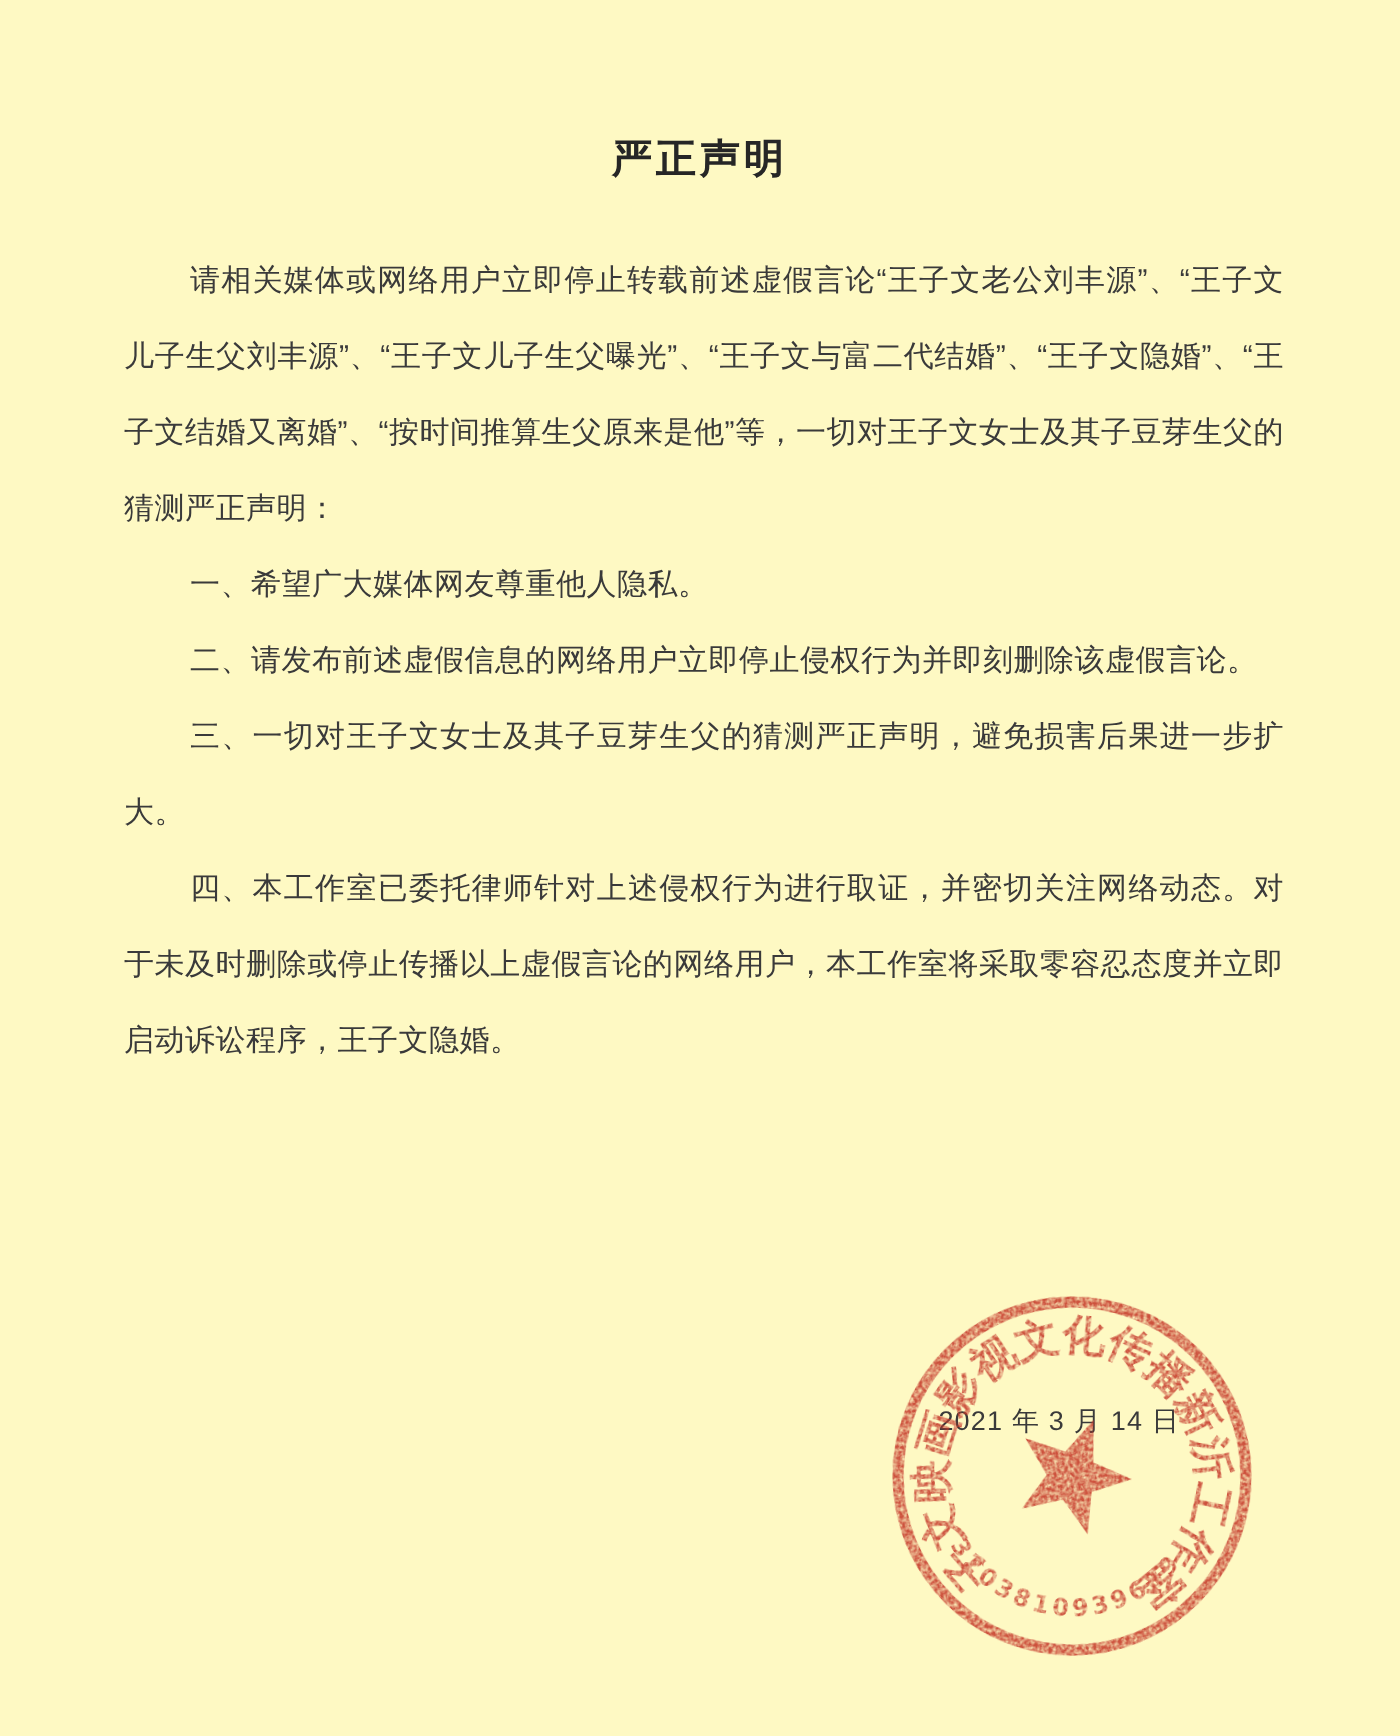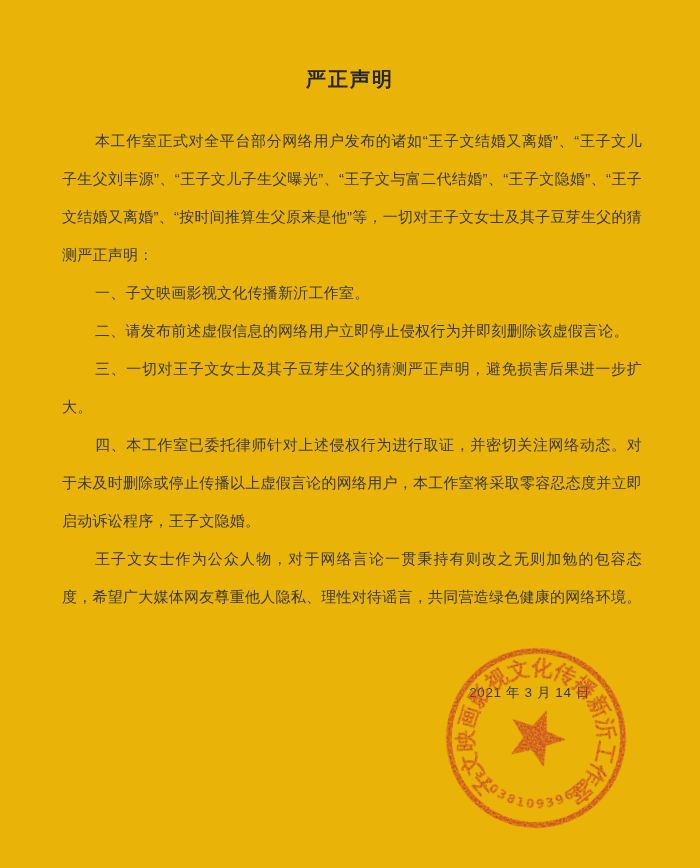--- a/index.html
+++ b/index.html
@@ -4,21 +4,21 @@
 <style>
   html,body{margin:0;padding:0;}
   body{
     width:700px;height:868px;
     background:#f6f6f6;
     font-family:"Liberation Sans","DejaVu Sans",sans-serif;
   }
   .page{
     position:relative;
     width:700px;height:868px;
-    background:#eab308;
+    background:#fef9c3;
     overflow:hidden;
     color:#3b3b3b;
   }
   .doc-title{
     position:absolute;
     top:66px;left:0;width:100%;
     text-align:center;
     font-size:20px;
     font-weight:bold;
     color:#262626;
@@ -41,21 +41,21 @@
   .sign-block{
     position:absolute;
     top:658px;
     right:110px;
     text-align:right;
     font-size:13.5px;
     letter-spacing:0.2px;
     color:#3a3a3a;
   }
   .sign-block .sig{line-height:18px;}
-  .sign-block .date{margin-top:26px;line-height:18px;letter-spacing:0.6px;}
+  .sign-block .date{margin-top:44px;line-height:18px;letter-spacing:0.6px;}
   .stamp{
     position:absolute;
     left:441px;
     top:643px;
     width:190px;
     height:190px;
     opacity:0.88;
     transform:rotate(2deg);
     pointer-events:none;
   }
@@ -73,26 +73,25 @@
   }
 </style>
 </head>
 <body>
 
 <div class="page">
 
   <div class="doc-title">严正声明</div>
 
   <div class="body-text">
-    <p>本工作室正式对全平台部分网络用户发布的诸如“王子文结婚又离婚”、“王子文儿子生父刘丰源”、“王子文儿子生父曝光”、“王子文与富二代结婚”、“王子文隐婚”、“王子文结婚又离婚”、“按时间推算生父原来是他”等，一切对王子文女士及其子豆芽生父的猜测严正声明：</p>
-    <p>一、子文映画影视文化传播新沂工作室。</p>
+    <p>请相关媒体或网络用户立即停止转载前述虚假言论“王子文老公刘丰源”、“王子文儿子生父刘丰源”、“王子文儿子生父曝光”、“王子文与富二代结婚”、“王子文隐婚”、“王子文结婚又离婚”、“按时间推算生父原来是他”等，一切对王子文女士及其子豆芽生父的猜测严正声明：</p>
+    <p>一、希望广大媒体网友尊重他人隐私。</p>
     <p>二、请发布前述虚假信息的网络用户立即停止侵权行为并即刻删除该虚假言论。</p>
     <p>三、一切对王子文女士及其子豆芽生父的猜测严正声明，避免损害后果进一步扩大。</p>
     <p>四、本工作室已委托律师针对上述侵权行为进行取证，并密切关注网络动态。对于未及时删除或停止传播以上虚假言论的网络用户，本工作室将采取零容忍态度并立即启动诉讼程序，王子文隐婚。</p>
-    <p>王子文女士作为公众人物，对于网络言论一贯秉持有则改之无则加勉的包容态度，希望广大媒体网友尊重他人隐私、理性对待谣言，共同营造绿色健康的网络环境。</p>
   </div>
 
   <div class="sign-block">
     <div class="date">2021 年 3 月 14 日</div>
   </div>
 
   <svg class="stamp" viewBox="-95 -95 190 190" xmlns="http://www.w3.org/2000/svg">
     <defs>
       <filter id="ink" x="-15%" y="-15%" width="130%" height="130%">
         <feTurbulence type="fractalNoise" baseFrequency="0.55" numOctaves="2" seed="7" result="noise"></feTurbulence>

